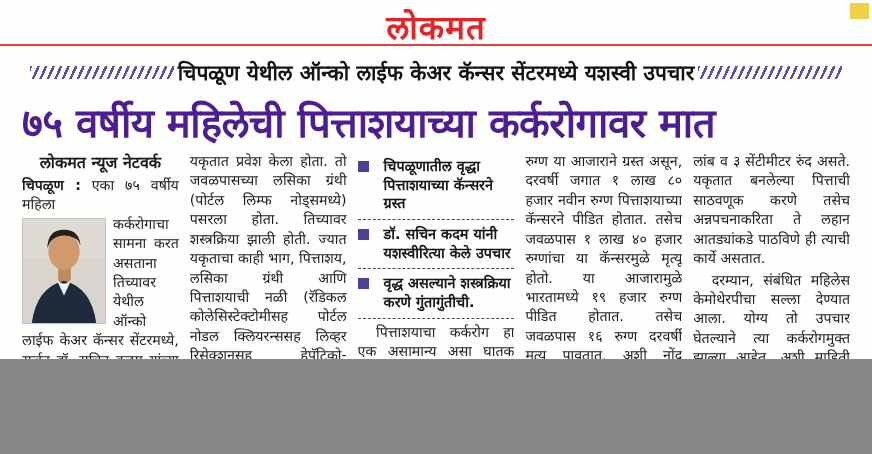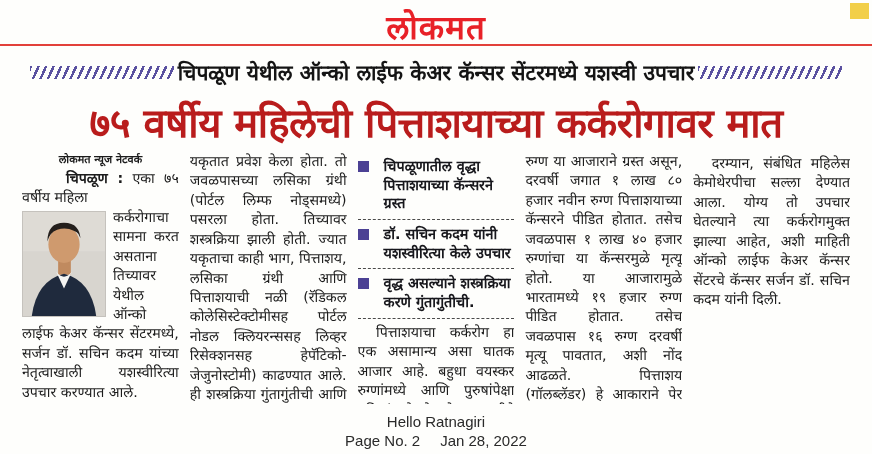--- a/index.html
+++ b/index.html
@@ -1,48 +1,48 @@
 <!DOCTYPE html>
 <html lang="mr"><head>
 <meta charset="utf-8">
 <style>
   * { margin:0; padding:0; box-sizing:border-box; }
   body { background:#888; font-family:"DejaVu Sans", sans-serif; }
   .page {
-    position:relative; width:872px; height:454px; margin:0 auto;
+    position:relative; width:872px; height:359px; margin:0 auto;
     background:#fefefc; overflow:hidden; color:#1c1c1c;
   }
   
   .masthead { position:relative; height:46px; border-bottom:2px solid #e2403a; }
   .logo {
     position:absolute; left:0; right:0; top:4px; text-align:center;
     font-size:33px; font-weight:800; color:#e82127; letter-spacing:1px;
   }
   .corner-mark { position:absolute; right:3px; top:3px; width:19px; height:16px; background:#f2cf49; }
   
   .kicker-row { display:flex; align-items:center; gap:4px; margin:11px 30px 14px 30px; height:30px; }
   .hatch {
     flex:1 1 0; height:13px;
     background:repeating-linear-gradient(115deg, #5a51a0 0px, #5a51a0 2.4px, transparent 2.4px, transparent 6.8px);
   }
   .kicker-text { flex:0 0 auto; font-size:21px; font-weight:700; color:#141414; white-space:nowrap; }
   
   .headline {
     margin:6px 22px 6px 22px; font-size:40px; line-height:1.12;
-    font-weight:800; color:#b91c1c; letter-spacing:-0.5px; white-space:nowrap;text-align:center;
+    font-weight:800; color:#4c1d95; letter-spacing:-0.5px; white-space:nowrap;
   }
   
   .body-grid {
     margin:4px 22px 0 22px; height:252px; overflow:hidden;
     display:grid; grid-template-columns:repeat(5, 1fr); column-gap:11px;
     font-size:14.2px; line-height:1.37; text-align:justify;
   }
   .col { overflow:hidden; }
-  .byline { text-align:center; font-weight:700; font-size:11px; margin-bottom:2px; }
-  .dateline { font-weight:700;margin-left:44px; }
+  .byline { text-align:center; font-weight:700; font-size:16px; margin-bottom:2px; }
+  .dateline { font-weight:700; }
   p.indent { text-indent:1.3em; margin-top:2px; }
   .wrap-block { overflow:visible; }
   .photo-float {
     float:left; width:84px; height:106px; margin:3px 7px 2px 0;
     border:1px solid #c5c2bd; display:block;
   }
   .photo-float svg { display:block; width:100%; height:100%; }
   
   .hl-item { display:flex; gap:15px; padding:5px 0 6px 0; border-bottom:1.6px dashed #4a4a4a; }
   .hl-item:last-of-type { margin-bottom:4px; }
@@ -115,20 +115,21 @@
         </div>
       </div>
       <p class="indent">पित्ताशयाचा कर्करोग हा एक असामान्य असा घातक आजार आहे. बहुधा वयस्कर रुग्णांमध्ये आणि पुरुषांपेक्षा महिलांमध्ये दोन ते सहा पटीने जास्त आढळतो. जगामध्ये दोन लाखांपेक्षा जास्त</p>
     </div>
 
     <div class="col">
       <p>रुग्ण या आजाराने ग्रस्त असून, दरवर्षी जगात १ लाख ८० हजार नवीन रुग्ण पित्ताशयाच्या कॅन्सरने पीडित होतात. तसेच जवळपास १ लाख ४० हजार रुग्णांचा या कॅन्सरमुळे मृत्यू होतो. या आजारामुळे भारतामध्ये १९ हजार रुग्ण पीडित होतात. तसेच जवळपास १६ रुग्ण दरवर्षी मृत्यू पावतात, अशी नोंद आढळते. पित्ताशय (गॉलब्लॅडर) हे आकाराने पेर या फळासारखे असून, साधारणपणे ८ ते १० सेंटीमीटर</p>
     </div>
 
     <div class="col">
+      <p>लांब व ३ सेंटीमीटर रुंद असते. यकृतात बनलेल्या पित्ताची साठवणूक करणे तसेच अन्नपचनाकरिता ते लहान आतड्यांकडे पाठविणे ही त्याची कार्ये असतात.</p>
       <p class="indent">दरम्यान, संबंधित महिलेस केमोथेरपीचा सल्ला देण्यात आला. योग्य तो उपचार घेतल्याने त्या कर्करोगमुक्त झाल्या आहेत, अशी माहिती ऑन्को लाईफ केअर कॅन्सर सेंटरचे कॅन्सर सर्जन डॉ. सचिन कदम यांनी दिली.</p>
     </div>
 
   </div>
 
   <div class="footer">
     <div>Hello Ratnagiri</div>
     <div class="footer-line2">
       <span>Page No. 2</span>
       <span>Jan 28, 2022</span>

